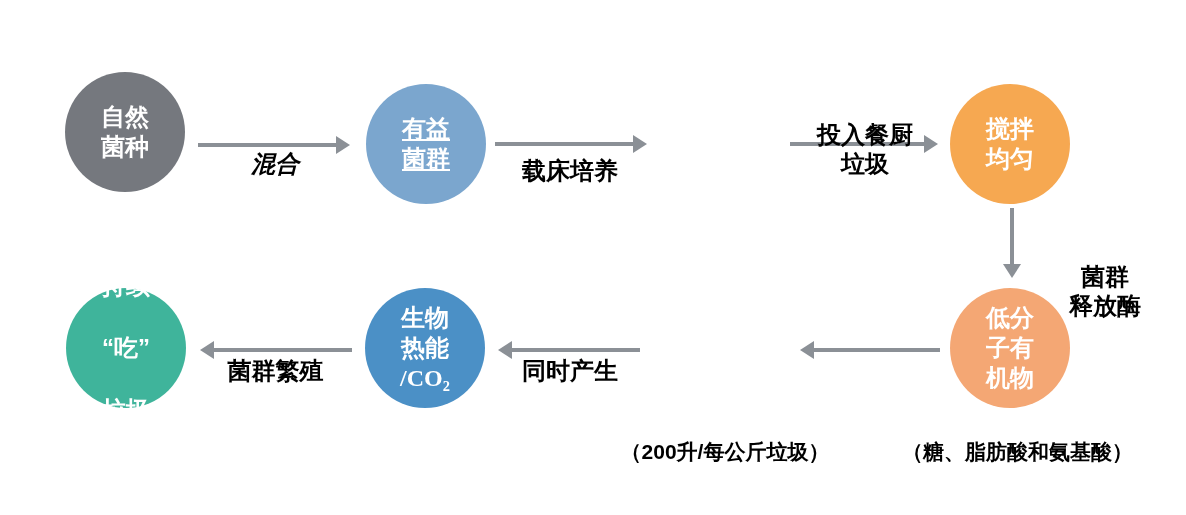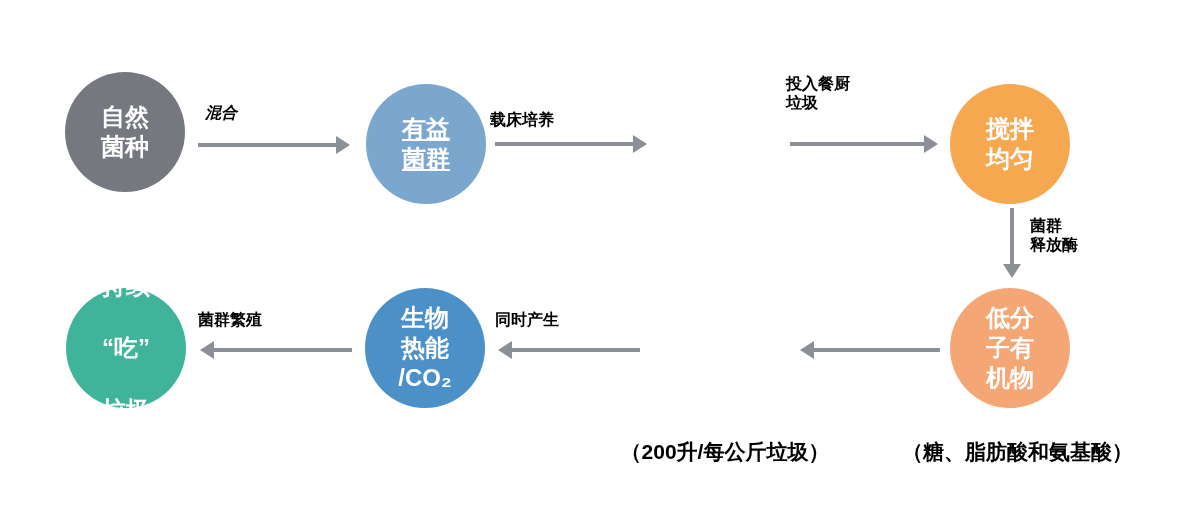--- a/index.html
+++ b/index.html
@@ -17,24 +17,25 @@
     display:flex;flex-direction:column;
     align-items:center;justify-content:center;
     color:#ffffff;
     font-size:24px;font-weight:bold;
     line-height:1.25;
     text-align:center;
   }
   .edge-label{
     position:absolute;
     color:#000000;
-    font-size:16px;font-weight:bold;
-    text-align:left;
+    font-size:24px;font-weight:bold;
+    text-align:center;
     line-height:1.2;
     white-space:nowrap;
+    margin-top:47px;
   }
   .annotation{
     position:absolute;
     color:#000000;
     font-size:21px;font-weight:bold;
     text-align:center;
     white-space:nowrap;
   }
   .arrow{position:absolute;display:flex;align-items:center;}
   .arrow .shaft{flex:1;height:4px;background:#8b9096;}
@@ -80,21 +81,21 @@
     <div>均匀</div>
   </div>
 
   <div class="node" style="left: 950px; top: 288px; background: rgb(244, 167, 116); text-align: center;">
     <div>低分</div>
     <div>子有</div>
     <div>机物</div>
   </div>
 
 
-  <div class="node" style="left: 365px; top: 288px; background: rgb(75, 144, 198);">
+  <div class="node" style="left: 365px; top: 288px; background: rgb(75, 144, 198); font-family: Liberation Serif, serif;">
     <div>生物</div>
     <div>热能</div>
     <div>/CO₂</div>
   </div>
 
   <div class="node" style="left: 66px; top: 288px; background: rgb(63, 180, 155); gap: 32px;">
     <div>持续</div>
     <div>“吃”</div>
     <div>垃圾</div>
   </div>

